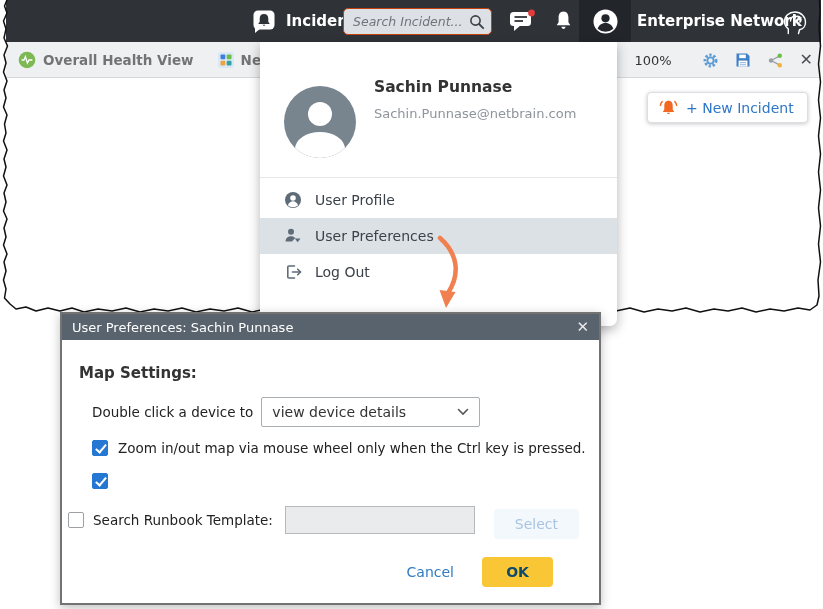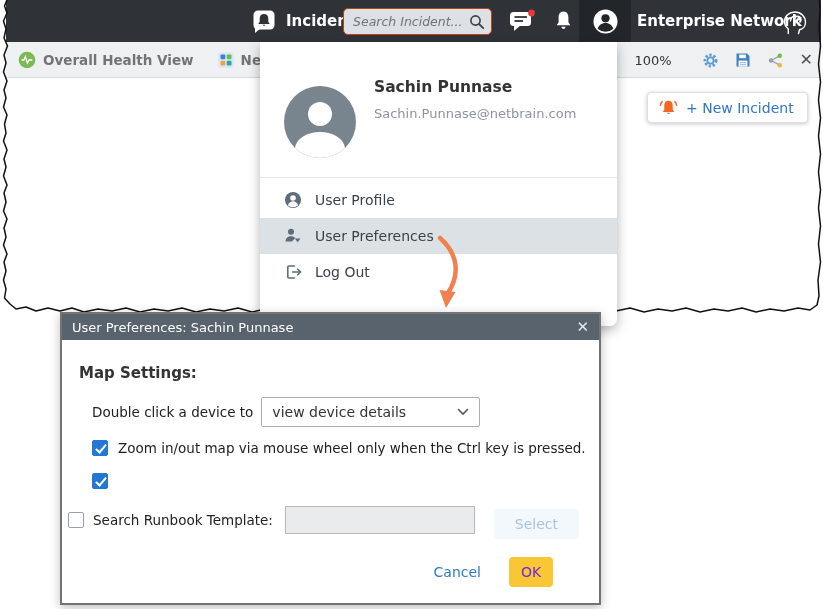--- a/index.html
+++ b/index.html
@@ -82,22 +82,22 @@
   .cb.checked::after { content:""; position:absolute; left:5px; top:1px; width:4px; height:9px;
     border:solid #fff; border-width:0 2px 2px 0; transform:rotate(40deg); }
   .cb-label { font-size:13.5px; color:#222; }
   .row-runbook { position:absolute; left:6px; top:165px; height:30px; display:flex; align-items:center; gap:9px; }
   .runbook-input { width:190px; height:28px; background:#e9ebed; border:1px solid #b6babd;
     margin-left:3px; font-family:inherit; padding:0 6px; }
   .select-btn { width:85px; height:30px; margin-left:10px; background:#f3f8fd; color:#a9c4e0;
     border:none; border-radius:3px; font-size:14px; font-family:inherit; cursor:pointer;margin-top:7px; }
   .dlg-footer { position:absolute; right:46px; top:217px; height:30px; display:flex; align-items:center; gap:28px; }
   .cancel-link { color:#2e7cc4; font-size:14px; cursor:pointer; }
-  .ok-btn { width:44px; height:30px; background:#f9c636; border:none; border-radius:4px;
-    color:#6d28d9; font-size:14px; font-weight:normal; font-family:inherit; cursor:pointer; }
+  .ok-btn { width:71px; height:30px; background:#f9c636; border:none; border-radius:4px;
+    color:#0c4a6e; font-size:14px; font-weight:bold; font-family:inherit; cursor:pointer; }
 </style>
 </head>
 <body>
 
 <div class="stage">
 
   <div class="app">
 
     <div class="topbar">
       <div class="tb-incident">

